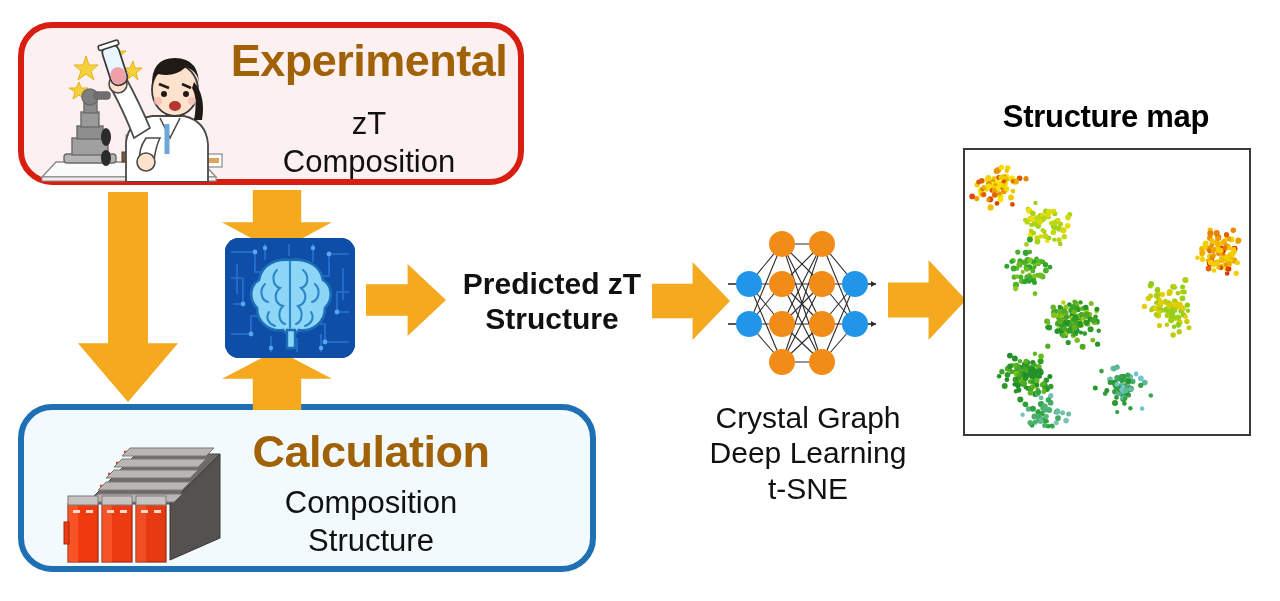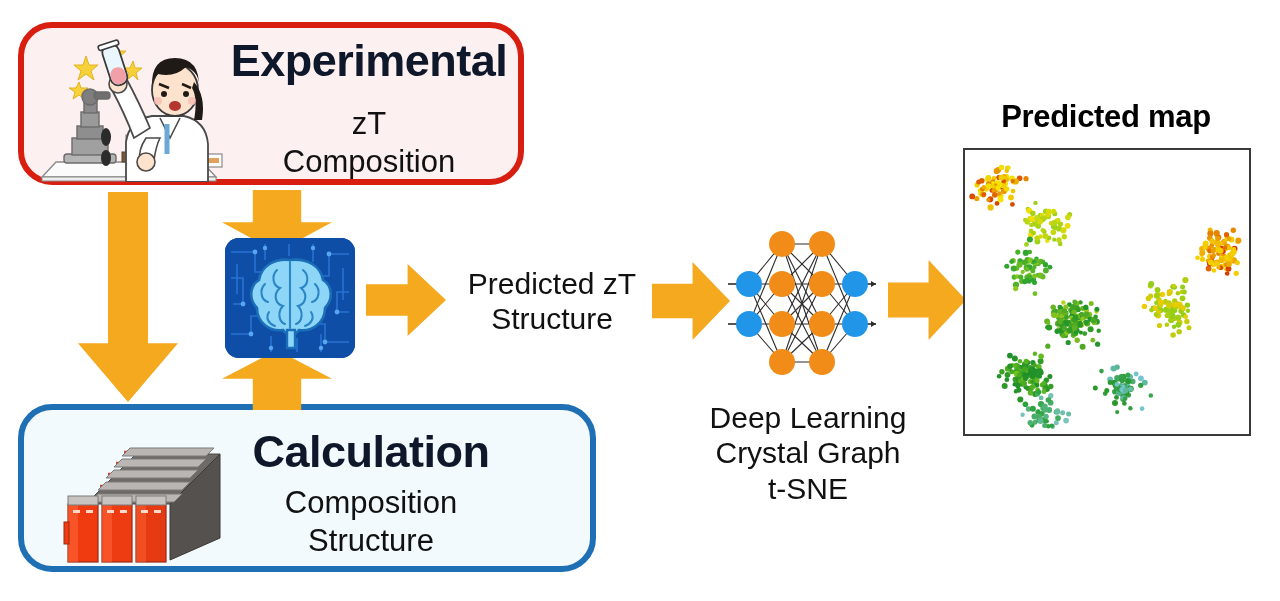--- a/index.html
+++ b/index.html
@@ -40,21 +40,21 @@
     background: #fdf0f0;
   }
   .stagebox.calculation {
     border: 6px solid #1f6fb5;
     background: #f2fafd;
   }
   .box-title {
     font-weight: bold;
     font-size: 45px;
     letter-spacing: -0.5px;
-    color: #0f172a;
+    color: #a16207;
   }
   .box-sub {
     font-size: 31px;
     color: #111111;
     line-height: 1.22;
   }
   .box-textcol {
     display: flex;
     flex-direction: column;
     align-items: center;
@@ -318,21 +318,21 @@
           <path d="M44,74 C40,80 44,86 50,88"></path>
           <path d="M86,74 C90,80 86,86 80,88"></path>
         </g>
       </g>
     </svg>
   </div>
 
   <div class="abs arrow right" style="left:366px; top:264px; width:80px; height:72px;"></div>
 
   <div class="abs ctr-text flowtext" style="left:444px; top:262px; width:216px; height:78px;
-       flex-direction:column;">
+       flex-direction:column;font-weight:bold;">
     <div>Predicted zT</div>
     <div>Structure</div>
   </div>
 
   <div class="abs arrow right" style="left:652px; top:262px; width:78px; height:78px;"></div>
 
 
   <svg class="abs" style="left:724px; top:228px;" width="156" height="150" viewBox="0 0 156 150">
 
     <g stroke="#2b2b2b" stroke-width="1.1" fill="none">
@@ -403,28 +403,28 @@
     <g fill="#2196e8">
       <circle cx="25" cy="56" r="13"></circle>
       <circle cx="25" cy="96" r="13"></circle>
       <circle cx="131" cy="56" r="13"></circle>
       <circle cx="131" cy="96" r="13"></circle>
     </g>
   </svg>
 
   <div class="abs ctr-text flowtext" style="left:668px; top:392px; width:280px; height:122px;
        flex-direction:column;">
+    <div>Crystal Graph</div>
     <div>Deep Learning</div>
-    <div>Crystal Graph</div>
     <div>t-SNE</div>
   </div>
 
   <div class="abs arrow right" style="left:888px; top:260px; width:78px; height:80px;"></div>
 
-  <div class="abs ctr-text map-title" style="left:958px; top:98px; width:296px; height:38px;">Predicted map</div>
+  <div class="abs ctr-text map-title" style="left:958px; top:98px; width:296px; height:38px;">Structure map</div>
 
   <div class="abs mapframe" style="left:963px; top:148px; width:288px; height:288px;">
     <svg id="tsne-svg" width="284" height="284" viewBox="0 0 284 284">
         <circle cx="39.8" cy="40.3" r="2.9" fill="rgb(243,212,0)"></circle>
         <circle cx="38.8" cy="41.2" r="2.9" fill="rgb(232,151,0)"></circle>
         <circle cx="42.4" cy="17.7" r="2.2" fill="rgb(239,192,0)"></circle>
         <circle cx="33.7" cy="27.4" r="2.5" fill="rgb(217,75,0)"></circle>
         <circle cx="31.3" cy="39.2" r="2.6" fill="rgb(222,103,0)"></circle>
         <circle cx="22.2" cy="29.5" r="2.5" fill="rgb(246,227,0)"></circle>
         <circle cx="29.0" cy="28.5" r="2.4" fill="rgb(241,203,0)"></circle>

